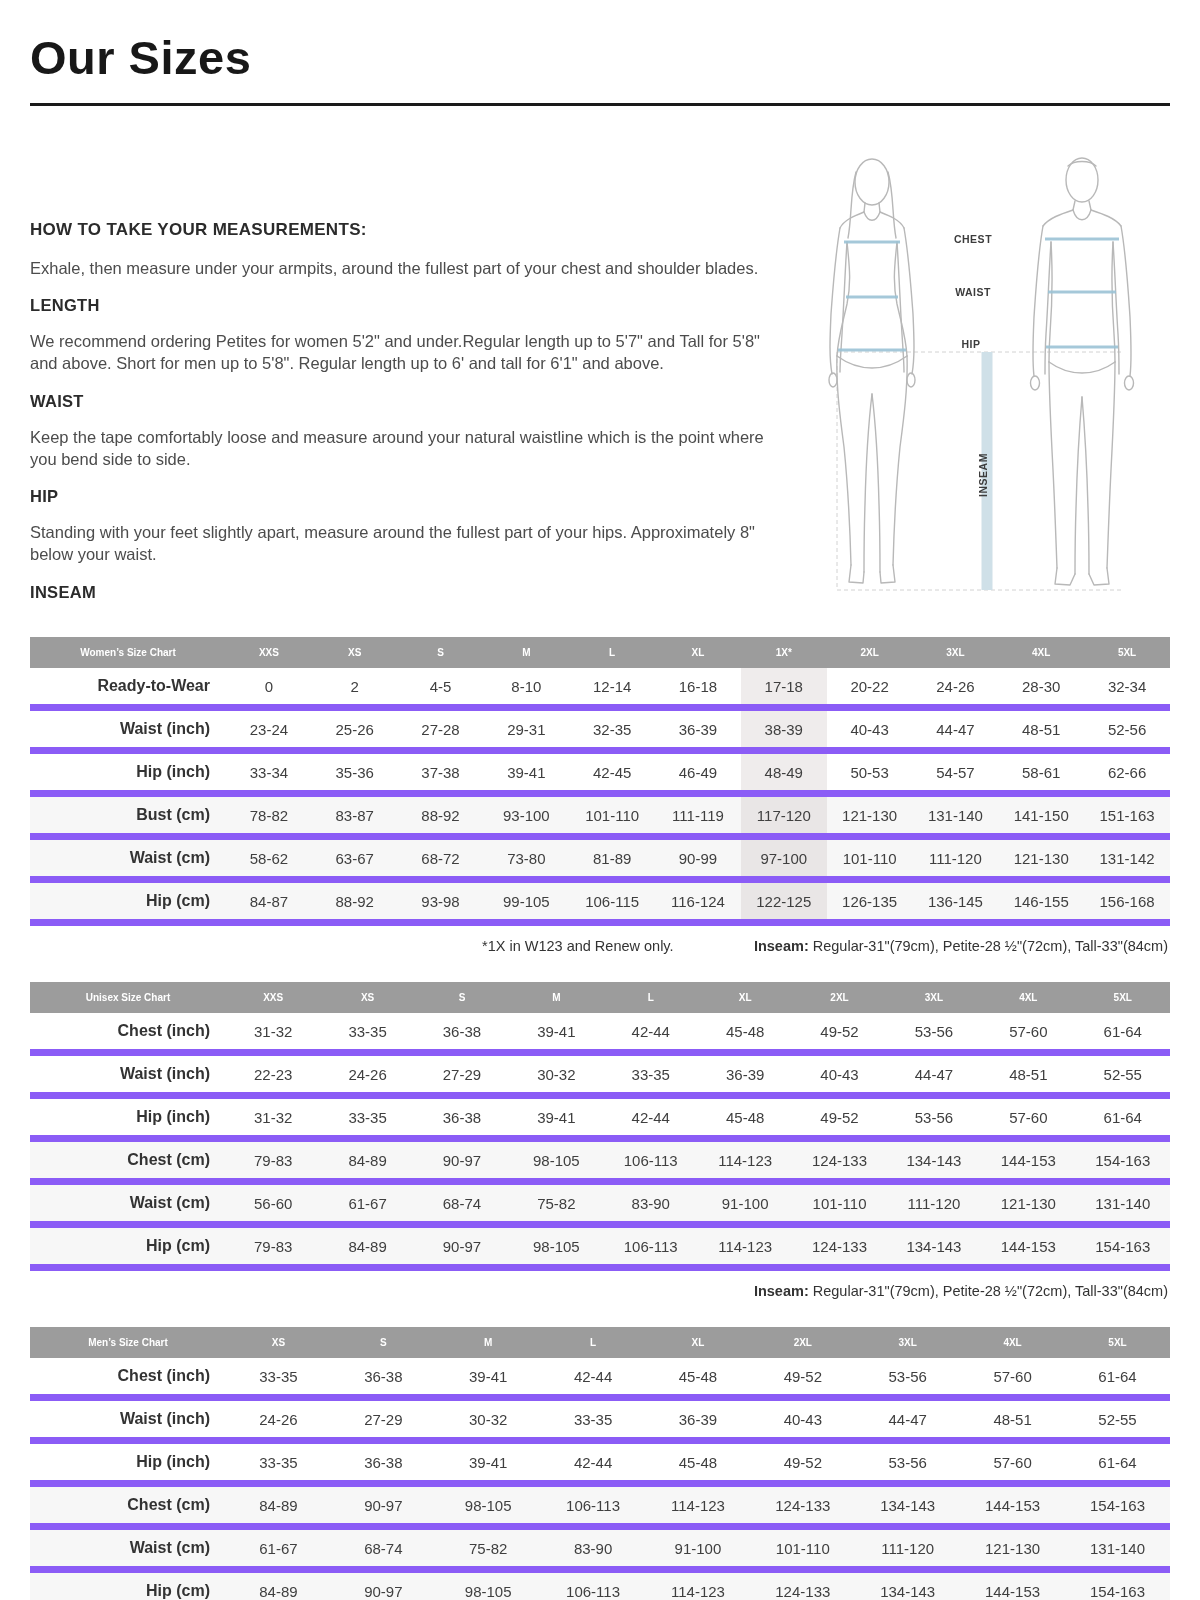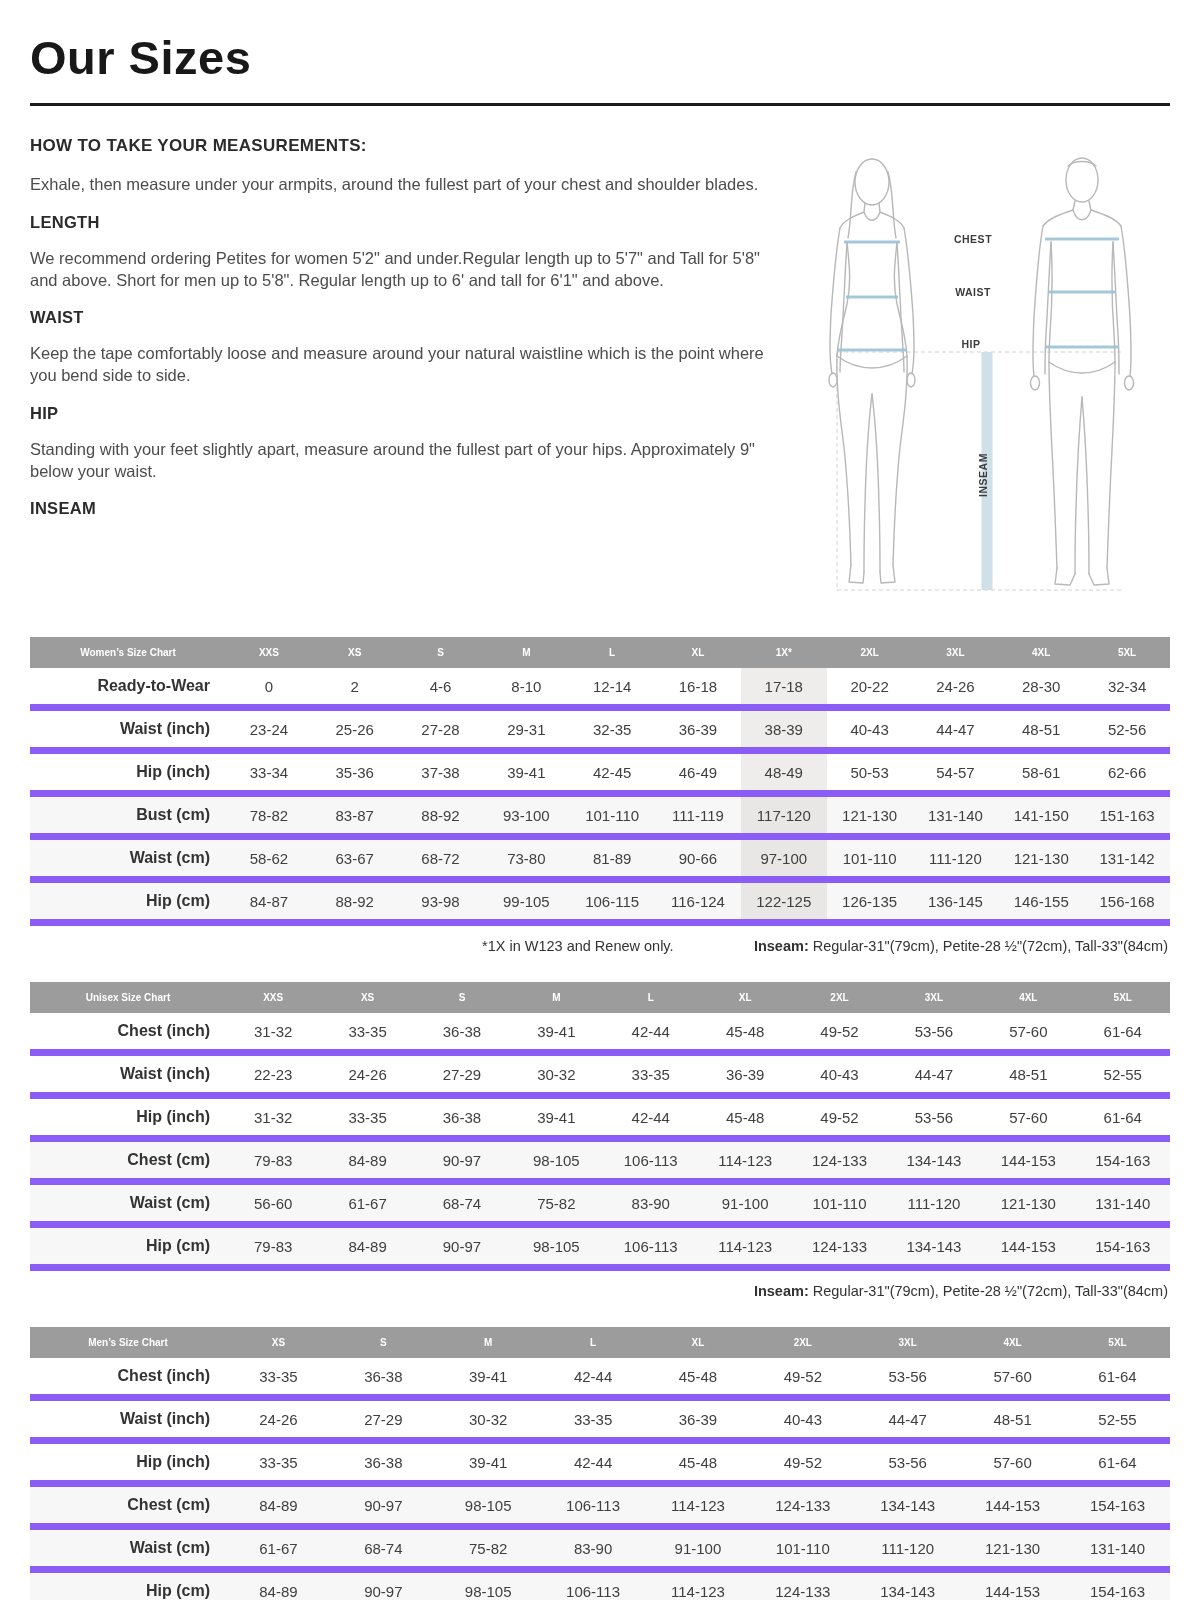--- a/index.html
+++ b/index.html
@@ -23,21 +23,21 @@
   }
   .page{padding:26px 30px 30px;}
   h1{
     font-size:47px;
     font-weight:bold;
     color:#181818;
     letter-spacing:0.5px;
     margin:4px 0 18px;
   }
   .title-rule{border-top:3px solid var(--rule_color);margin:0 0 30px;}
-  .top-section{display:flex;align-items:flex-start;}
+  .top-section{display:flex;align-items:flex-end;}
   .instructions{flex:0 0 748px;padding-right:10px;}
   .instructions h2{
     font-size:17px;font-weight:bold;color:#2b2b2b;
     letter-spacing:0.3px;margin:0 0 18px;
   }
   .instructions h3{
     font-size:16.5px;font-weight:bold;color:#2b2b2b;
     letter-spacing:0.3px;margin:17px 0 5px;
   }
   .instructions p{
@@ -99,21 +99,21 @@
 
       <p>Exhale, then measure under your armpits, around the fullest part of your chest and shoulder blades.</p>
 
       <h3>LENGTH</h3>
       <p>We recommend ordering Petites for women 5'2" and under.Regular length up to 5'7" and Tall for 5'8" and above. Short for men up to 5'8". Regular length up to 6' and tall for 6'1" and above.</p>
 
       <h3>WAIST</h3>
       <p>Keep the tape comfortably loose and measure around your natural waistline which is the point where you bend side to side.</p>
 
       <h3>HIP</h3>
-      <p>Standing with your feet slightly apart, measure around the fullest part of your hips. Approximately 9" below your waist.</p>
+      <p>Standing with your feet slightly apart, measure around the fullest part of your hips. Approximately 8" below your waist.</p>
 
       <h3>INSEAM</h3>
     </div>
 
     <div class="figure-area">
       <svg width="380" height="465" viewBox="0 0 380 465">
 
         <g class="guide-dash" stroke-width="1" stroke-dasharray="4 3" fill="none">
           <path d="M47,210 L331,210"></path>
           <path d="M47,448 L331,448"></path>
@@ -212,21 +212,21 @@
                 <th>3XL</th>
                 <th>4XL</th>
                 <th>5XL</th>
               </tr>
             </thead>
             <tbody>
               <tr>
                 <th class="row-label">Ready-to-Wear</th>
                 <td>0</td>
                 <td>2</td>
-                <td>4-6</td>
+                <td>4-5</td>
                 <td>8-10</td>
                 <td>12-14</td>
                 <td>16-18</td>
                 <td class="hl">17-18</td>
                 <td>20-22</td>
                 <td>24-26</td>
                 <td>28-30</td>
                 <td>32-34</td>
               </tr>
               <tr>
@@ -271,21 +271,21 @@
                 <td>141-150</td>
                 <td>151-163</td>
               </tr>
               <tr class="cm-row">
                 <th class="row-label">Waist (cm)</th>
                 <td>58-62</td>
                 <td>63-67</td>
                 <td>68-72</td>
                 <td>73-80</td>
                 <td>81-89</td>
-                <td>90-66</td>
+                <td>90-99</td>
                 <td class="hl">97-100</td>
                 <td>101-110</td>
                 <td>111-120</td>
                 <td>121-130</td>
                 <td>131-142</td>
               </tr>
               <tr class="cm-row">
                 <th class="row-label">Hip (cm)</th>
                 <td>84-87</td>
                 <td>88-92</td>

